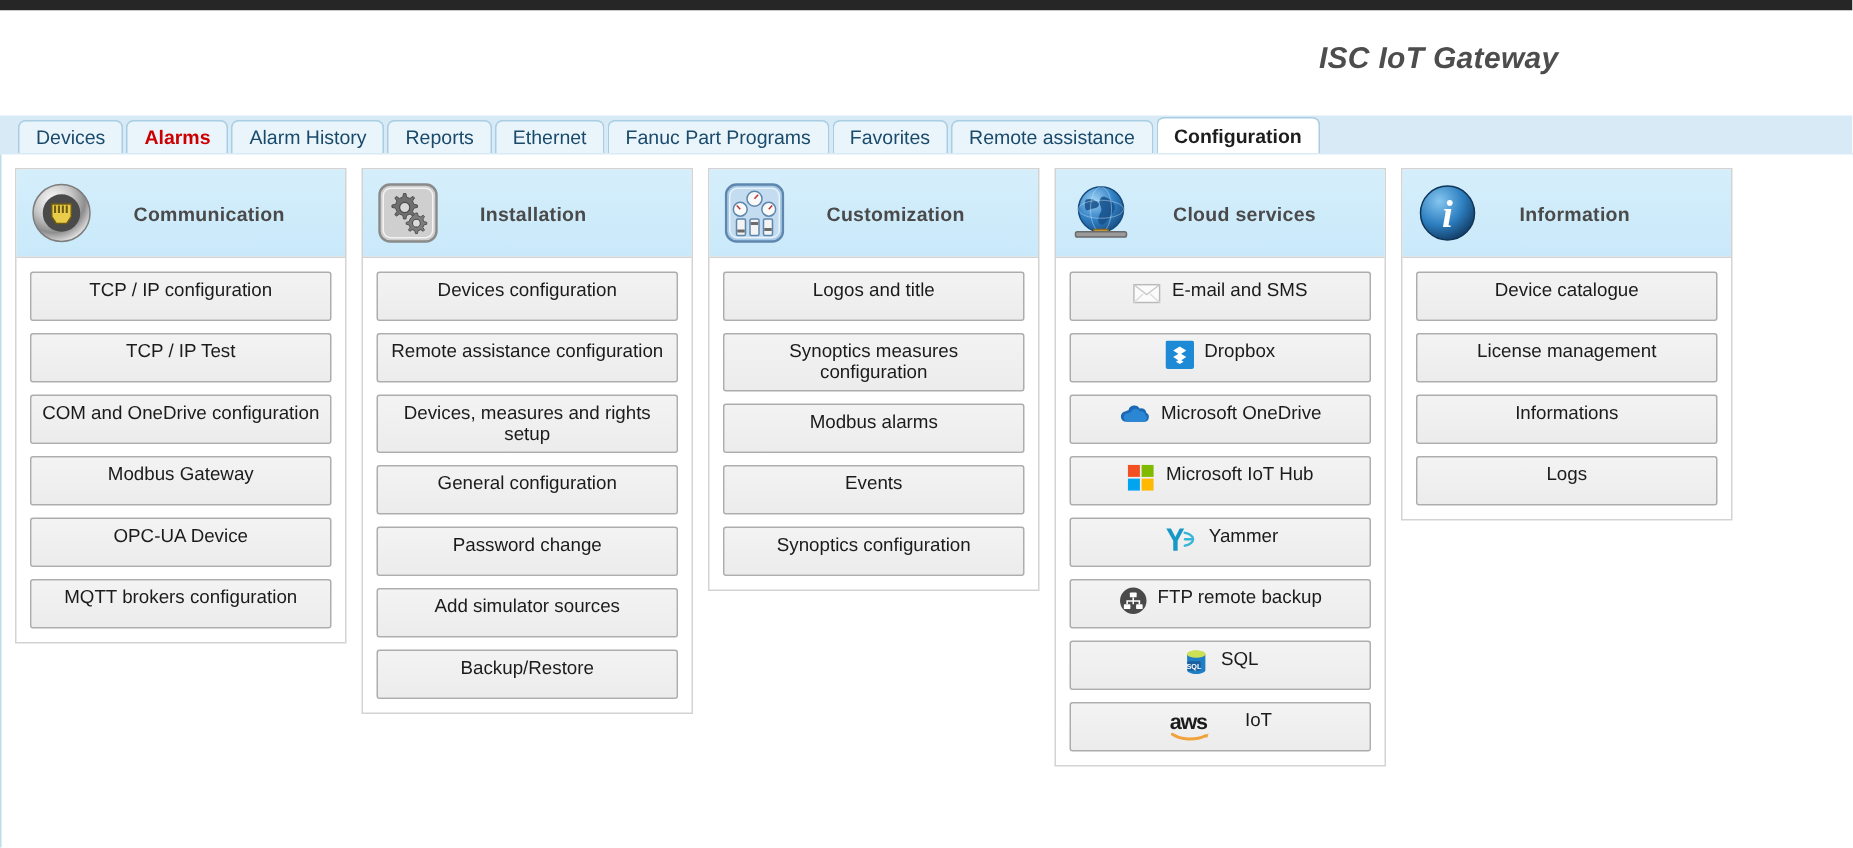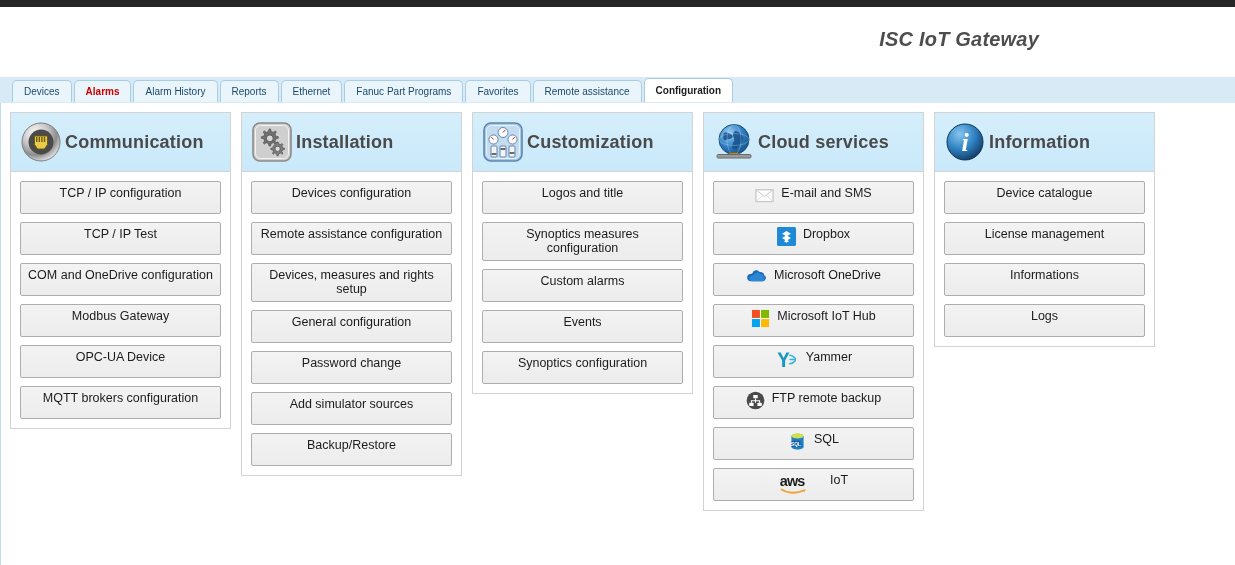--- a/index.html
+++ b/index.html
@@ -29,21 +29,21 @@
     display:flex; align-items:flex-end;
   }
   .tabbar::after{
     content:""; position:absolute; left:0; right:0; bottom:-3px; height:3px;
     background:#d7eaf6;
   }
   .tab {
     height:22px; line-height:21px;
     padding:0 11px;
     margin-right:2px;
-    font-size:10px; color:#1a4a6b;
+    font-size:13px; color:#1a4a6b;
     background:#eaf5fb;
     border:1px solid #a9cde2;
     border-bottom:none;
     border-radius:5px 5px 0 0;
     white-space:nowrap;
     position:relative; z-index:1;
   }
   .tab.alarm { color:#cc0000; font-weight:bold; }
   .tab.active {
     background:#ffffff; color:#1d1d1d; font-weight:bold;
@@ -70,22 +70,22 @@
     flex:0 0 auto;
   }
   .panel-head {
     background:linear-gradient(#d5eefb, #c9e9fa);
     height:59px;
     display:flex; align-items:center;
     padding-left:10px;
     border-bottom:1px solid #d3d3d3;
   }
   .panel-title {
-    font-size:18px; font-weight:bold; color:#4a4a4a;
-    margin-left:4px; letter-spacing:.2px;
+    font-size:13px; font-weight:bold; color:#4a4a4a;
+    margin-left:28px; letter-spacing:.2px;
   }
   .panel-body { padding:9px 9px 0 9px; }
   .btn {
     display:flex; align-items:flex-start; justify-content:center;
     min-height:33px;
     margin-bottom:8px;
     background:linear-gradient(#f3f3f3,#ececec);
     border:1px solid #adadad;
     border-radius:2px;
     font-size:12.5px; color:#1b1b1b;
@@ -237,21 +237,21 @@
         <div class="panel-title">Customization</div>
       </div>
       <div class="panel-body">
         <div class="btn">
           <span class="lbl">Logos and title</span>
         </div>
         <div class="btn">
           <span class="lbl">Synoptics measures configuration</span>
         </div>
         <div class="btn">
-          <span class="lbl">Custom alarms</span>
+          <span class="lbl">Modbus alarms</span>
         </div>
         <div class="btn">
           <span class="lbl">Events</span>
         </div>
         <div class="btn">
           <span class="lbl">Synoptics configuration</span>
         </div>
       </div>
     </div>
     <div class="panel">

